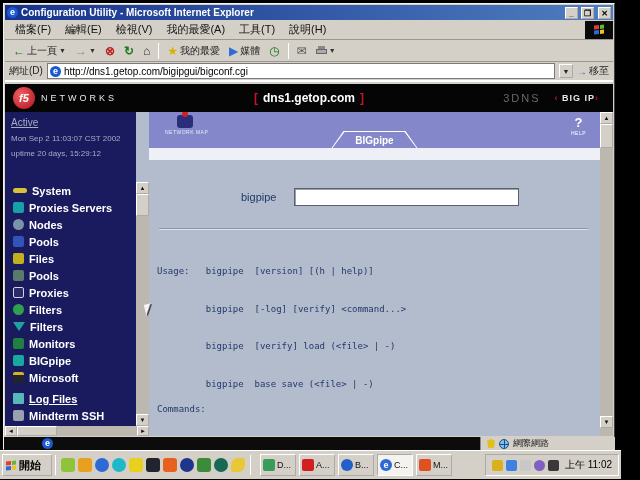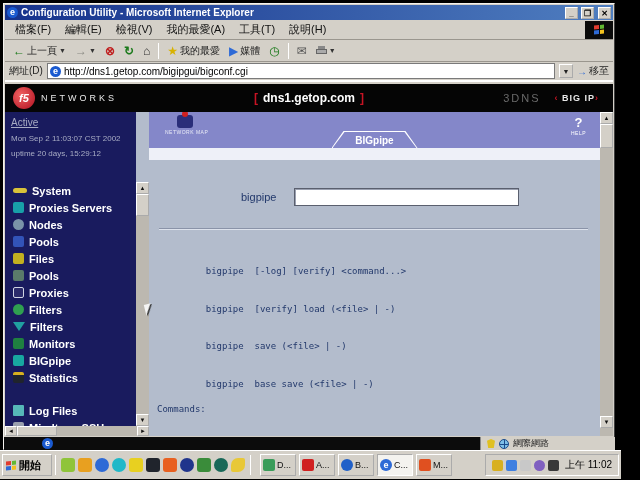--- a/index.html
+++ b/index.html
@@ -89,21 +89,21 @@
   #frames { left:1px; top:108px; right:1px; bottom:13px; background:#b3bccc; overflow:hidden;}
 
   #sidebar { left:0; top:0; width:131px; bottom:0; background:#191b5e; color:#fff;
              overflow:hidden;}
   #sb-status { padding:5px 0 0 6px; color:#a8acc4; }
   #sb-active { font-size:10px; margin-bottom:6px;text-decoration:underline; }
   #sb-date, #sb-uptime { font-size:8px; margin-bottom:6px; white-space:nowrap; }
   #nav { position:absolute; left:0; top:70px; width:100%; }
   .nav-item { display:flex; align-items:center; gap:5px; height:17px; padding-left:8px;
               font-size:11px; font-weight:bold; color:#fff; white-space:nowrap; }
-  .nav-item.gap { margin-top:16px; }
+  .nav-item.gap { margin-top:4px;text-decoration:underline; }
   .nico { width:11px; height:11px; flex:0 0 auto; border-radius:2px; }
   .i0 { background:#d8c23a; height:5px; border-radius:3px; width:14px; }
   .i1 { background:#18a0a8; } .i2 { background:#7a93a8; border-radius:50%; }
   .i3 { background:#3253b8; } .i4 { background:#c2b020; }
   .i5 { background:#5a7a6a; } .i6 { background:#2a2a6a; border:1px solid #cfd4e2; }
   .i7 { background:#2fa050; border-radius:50%; }
   .i8 { width:0; height:0; border-radius:0; background:none;
         border-left:6px solid transparent; border-right:6px solid transparent;
         border-top:9px solid #20a0a0; }
   .i9 { background:#1f8040; } .i10 { background:#18a8a0; }
@@ -367,21 +367,21 @@
           <div class="nav-item">
               <span class="nico i9"></span>
               <span>Monitors</span>
             </div>
           <div class="nav-item">
               <span class="nico i10"></span>
               <span>BIGpipe</span>
             </div>
           <div class="nav-item">
               <span class="nico i11"></span>
-              <span>Statistics</span>
+              <span>Microsoft</span>
             </div>
           <div class="nav-item gap">
               <span class="nico i12"></span>
               <span>Log Files</span>
             </div>
           <div class="nav-item">
               <span class="nico i13"></span>
               <span>Mindterm SSH</span>
             </div>
         </div>
@@ -413,23 +413,23 @@
           </div>
         </div>
         <div id="whitestrip" class="abs"></div>
         <div id="content" class="abs">
           <div id="form-row" class="abs">
             <span id="bp-label" class="abs">bigpipe</span>
             <input id="bp-input" class="abs" value="" style="">
           </div>
           <div id="divider" class="abs"></div>
           <div id="usage" class="abs mono">
+            <div>Usage:   bigpipe  [version] [(h | help)]</div>
             <div>         bigpipe  [-log] [verify] &lt;command...&gt;</div>
             <div>         bigpipe  [verify] load (&lt;file&gt; | -)</div>
-            <div>         bigpipe  save (&lt;file&gt; | -)</div>
             <div>         bigpipe  base save (&lt;file&gt; | -)</div>
             
             
             
             
             
           </div>
           <div id="cmds" class="abs mono">
             <div>Commands:</div>
             

